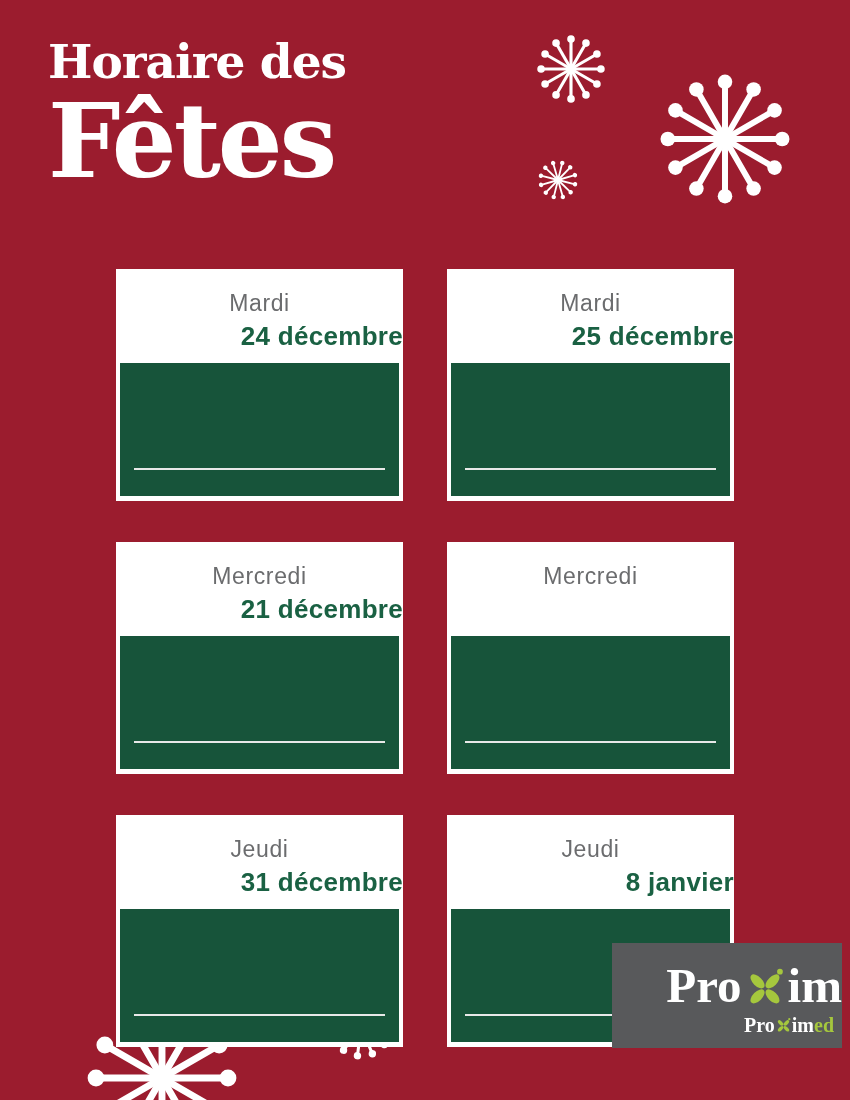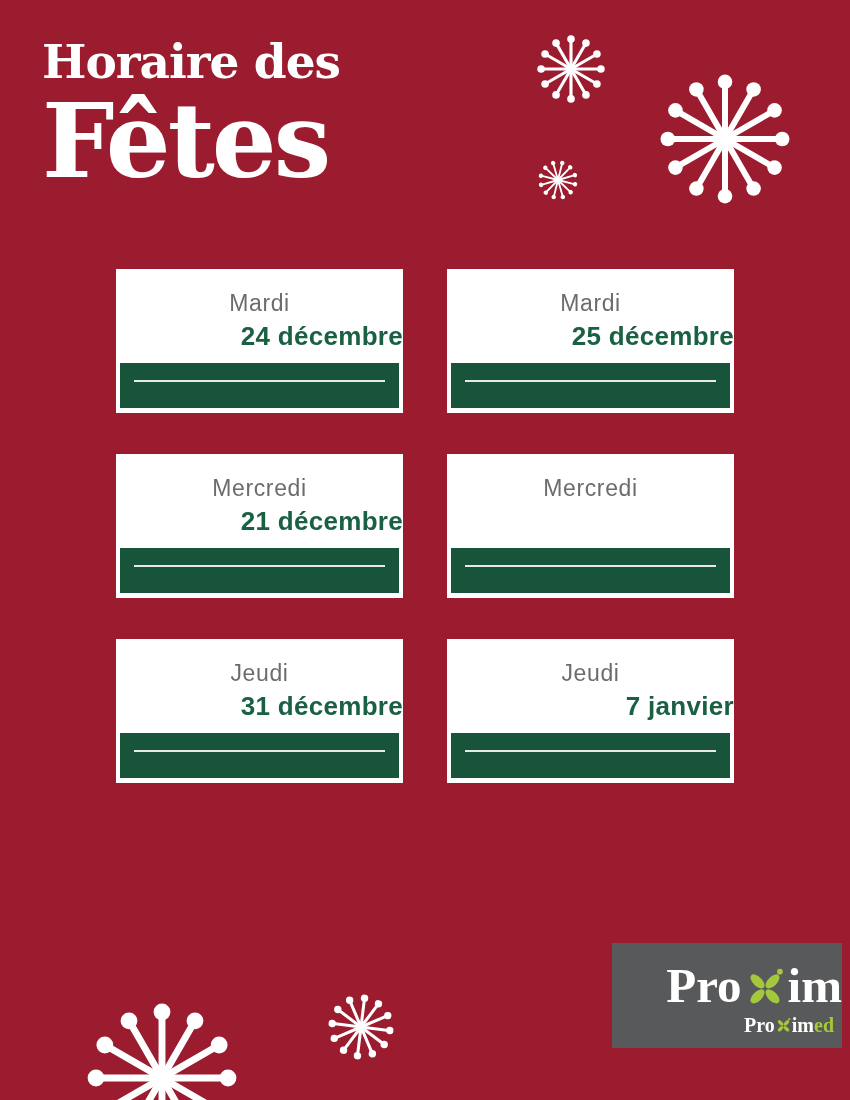--- a/index.html
+++ b/index.html
@@ -15,21 +15,21 @@
     --title-white:#FFFFFF;
   }
   *{box-sizing:border-box;margin:0;padding:0}
   html,body{background:var(--background-red,#9B1C2E)}
   body{
     width:850px;height:1100px;
     position:relative;overflow:hidden;
     font-family:"Liberation Sans",sans-serif;
   }
   
-  .title{position:absolute;left:42px;top:34px;color:var(--title-white,#fff)}
+  .title{position:absolute;left:48px;top:34px;color:var(--title-white,#fff)}
   .title-line1{
     font-family:"DejaVu Serif",serif;font-weight:700;
     font-size:47px;line-height:56px;letter-spacing:-1px;
   }
   .title-line2{
     font-family:"DejaVu Serif",serif;font-weight:700;
     font-size:102px;line-height:102px;letter-spacing:-3px;margin-top:0;
   }
   
   .flake{position:absolute}
@@ -40,21 +40,21 @@
   .flake-top-large{left:660px;top:74px;width:130px;height:130px}
   .flake-bottom-large{left:87px;top:1003px;width:150px;height:150px}
   .flake-bottom-medium{left:328px;top:994px;width:66px;height:66px;transform:rotate(7deg)}
   
   .cards{
     position:absolute;left:116px;top:269px;
     display:grid;grid-template-columns:287px 287px;
     column-gap:44px;row-gap:41px;
   }
   .card{
-    width:287px;height:144px;background:var(--card-white,#fff);
+    width:287px;height:232px;background:var(--card-white,#fff);
     display:flex;flex-direction:column;
   }
   .card-top{height:94px;text-align:center;padding-top:20px}
   .day{
     font-size:23px;line-height:29px;color:var(--day-gray,#6B6C6E);
     letter-spacing:0.6px;
   }
   .date{
     font-size:26px;line-height:33px;font-weight:700;
     color:var(--date-green,#1A6143);letter-spacing:0.3px;margin-top:2px;text-align:right;
@@ -277,21 +277,21 @@
       <div class="date"><span>31 décembre</span><sup></sup><span></span></div>
     </div>
     <div class="hours-block">
       <div class="hours-line"></div>
     </div>
   </section>
 
   <section class="card">
     <div class="card-top">
       <div class="day">Jeudi</div>
-      <div class="date"><span>7 janvier</span><sup></sup><span></span></div>
+      <div class="date"><span>8 janvier</span><sup></sup><span></span></div>
     </div>
     <div class="hours-block">
       <div class="hours-line"></div>
     </div>
   </section>
 
 </main>
 
 <footer class="logo-box">
   <div class="brand">

